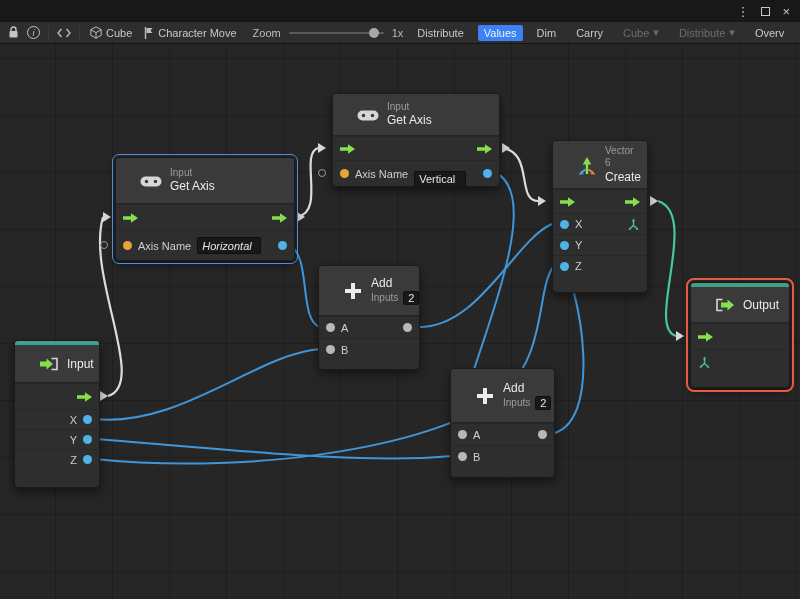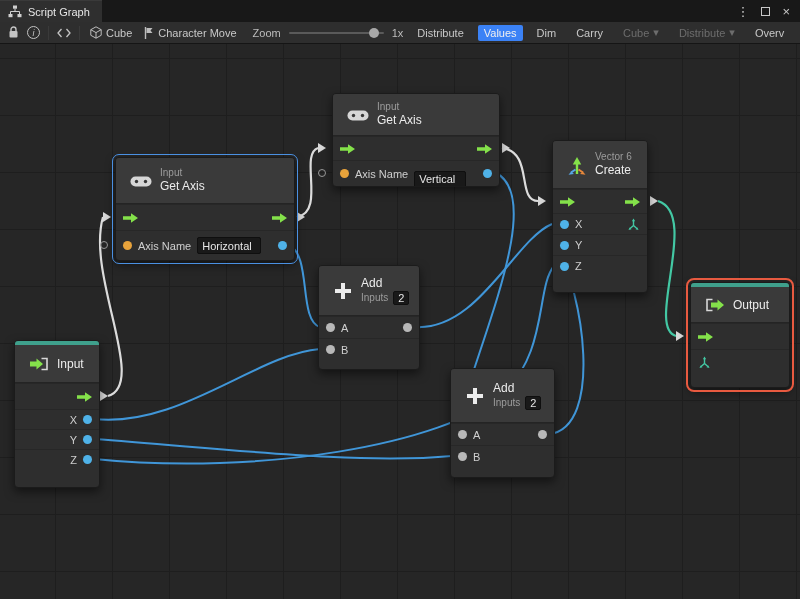--- a/index.html
+++ b/index.html
@@ -50,21 +50,21 @@
   .wires path{fill:none}
   .w-white{stroke:var(--wire-white);stroke-width:2.2}
   .w-blue{stroke:var(--wire-blue);stroke-width:2}
   .w-teal{stroke:var(--wire-teal);stroke-width:2.2}
 
   
   .node{position:absolute;background:#2e2e2e;border:1px solid #1b1b1b;border-radius:4px;
     box-shadow:0 4px 10px rgba(0,0,0,.5);color:#ddd;font-size:11px;overflow:hidden}
   .sel-blue{outline:1px solid var(--selection-blue);outline-offset:2px}
   .sel-red{outline:2px solid var(--selection-red);outline-offset:2px}
-  .node-header{background:#3a3a3a;display:flex;align-items:center;gap:8px;padding:0 14px;
+  .node-header{background:#3a3a3a;display:flex;align-items:center;gap:8px;padding:0 24px;
     border-bottom:1px solid #242424}
   .htxt{display:flex;flex-direction:column;line-height:1.25}
   .ncat{font-size:10px;color:#9c9c9c}
   .ntitle{font-size:12px;color:#ececec}
   .sub-line{display:flex;align-items:center;gap:5px;font-size:10px;color:#9c9c9c}
   .row{display:flex;align-items:center;gap:6px;padding:0 7px;border-top:1px solid #272727;position:relative}
   .row.end{justify-content:flex-end}
   .pad{width:100%}
   .mla{margin-left:auto}
   .plabel{color:#cfcfcf}
@@ -123,31 +123,20 @@
     <g id="i-out-node">
       <path d="M7.5 1.5H2v11h5.5" fill="none" stroke="#d8d8d8" stroke-width="1.6"></path>
       <path d="M6 4.6h6.5V1.5L19 7l-6.5 5.5V9.4H6z" fill="#84e14a"></path>
     </g>
   </defs>
 </svg>
 
 <div class="app">
 
   <div class="tabbar">
-    <div class="tab">
-      <span class="tbicon">
-        <svg width="14" height="13" viewBox="0 0 14 13">
-          <rect x="5" y="0.5" width="4" height="3.2" fill="#cfcfcf"></rect>
-          <rect x="0.5" y="9" width="4" height="3.2" fill="#cfcfcf"></rect>
-          <rect x="9.5" y="9" width="4" height="3.2" fill="#cfcfcf"></rect>
-          <path d="M7 3.7v2.8M2.5 9V6.5h9V9" stroke="#cfcfcf" fill="none"></path>
-        </svg>
-      </span>
-      <span>Script Graph</span>
-    </div>
     <div class="win-controls">
       <span class="glyph">⋮</span>
       <span class="maxbox"></span>
       <span class="glyph">×</span>
     </div>
   </div>
 
   <div class="toolbar">
     <span class="tbicon">
       <svg width="11" height="13" viewBox="0 0 11 13">
@@ -291,21 +280,21 @@
           </span>
         <span class="flow-arrow mla">
             <svg viewBox="0 0 16 10">
               <use href="#i-arrow"></use>
             </svg>
           </span>
       </div>
       <div class="row" style="height:30px">
         <span class="dot dot-orange"></span>
         <span class="plabel">Axis Name</span>
-        <input class="field" style="width: 64px;" value="Horizontal">
+        <input class="field" style="width: 64px; font-style: italic;" value="Horizontal">
         <span class="dot dot-blue mla"></span>
       </div>
     </div>
 
     <div class="node" style="left:318px;top:221px;width:102px">
       <div class="node-header" style="height:50px">
         <span class="tbicon">
           <svg width="20" height="20" viewBox="0 0 20 20">
               <use href="#i-plus"></use>
             </svg>

